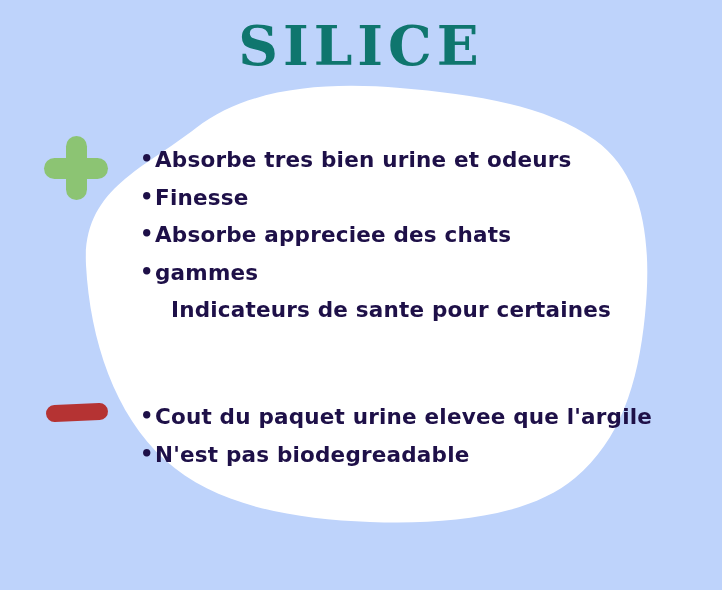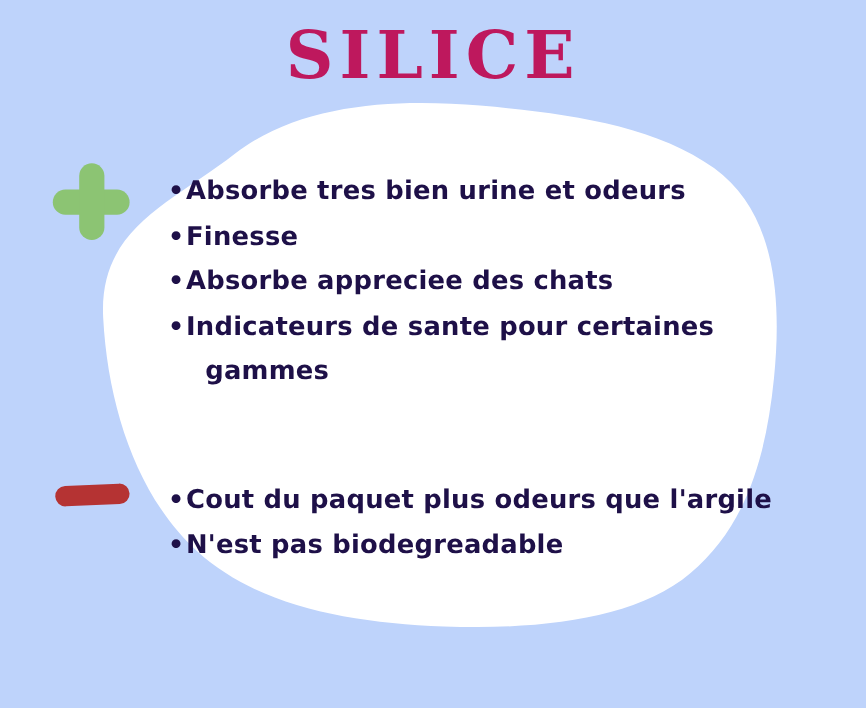--- a/index.html
+++ b/index.html
@@ -34,21 +34,21 @@
   #title {
     position: absolute;
     left: 0;
     top: 18px;
     width: 722px;
     text-align: center;
     font-family: "DejaVu Serif", serif;
     font-weight: bold;
     font-size: 55px;
     letter-spacing: 5px;
-    color: #be185d;
+    color: #0f766e;
     line-height: 1;
     z-index: 5;
     -webkit-font-smoothing: antialiased;
   }
 
   
   .plus-icon {
     position: absolute;
     left: 44px;
     top: 136px;
@@ -165,31 +165,31 @@
     </div>
     <div class="list-item">
       <span class="bullet-dot">•</span>
       <span class="item-text">
         <span class="wrap-line">Absorbe appreciee des chats</span>
       </span>
     </div>
     <div class="list-item">
       <span class="bullet-dot">•</span>
       <span class="item-text">
+        <span class="wrap-line">gammes</span>
         <span class="wrap-line">Indicateurs de sante pour certaines</span>
-        <span class="wrap-line">gammes</span>
       </span>
     </div>
   </div>
 
   <div class="list" id="cons-list">
     <div class="list-item">
       <span class="bullet-dot">•</span>
       <span class="item-text">
-        <span class="wrap-line">Cout du paquet plus odeurs que l'argile</span>
+        <span class="wrap-line">Cout du paquet urine elevee que l'argile</span>
       </span>
     </div>
     <div class="list-item">
       <span class="bullet-dot">•</span>
       <span class="item-text">
         <span class="wrap-line">N'est pas biodegreadable</span>
       </span>
     </div>
   </div>
 

